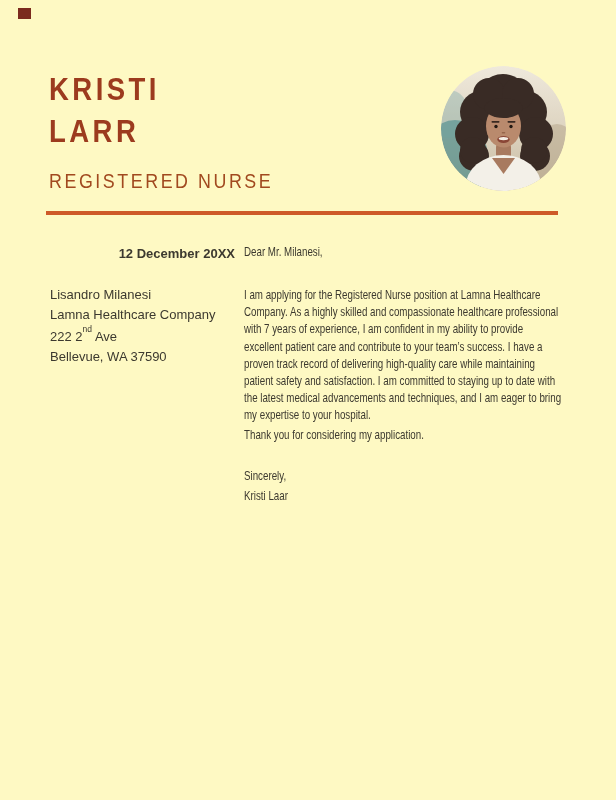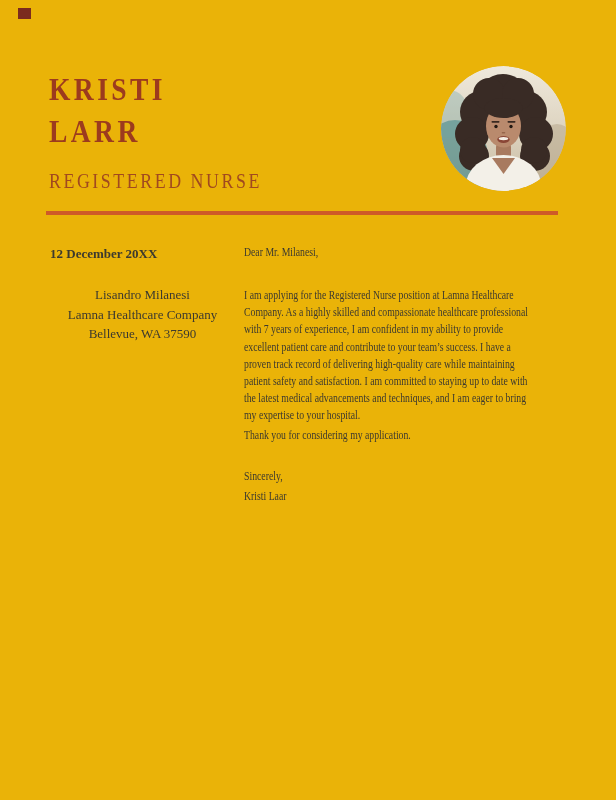--- a/index.html
+++ b/index.html
@@ -1,21 +1,21 @@
 <!DOCTYPE html>
 <html><head>
 <meta charset="utf-8">
 <style>
   html, body { margin: 0; padding: 0; background: #e8e8e8; }
   .page {
     position: relative;
     width: 616px; height: 800px;
-    background: #eab308;
+    background: #fef9c3;
     overflow: hidden;
-    font-family: Liberation Serif, serif;
+    font-family: Liberation Sans, sans-serif;
     color: #3C392F;
   }
   .accent-square {
     position: absolute; left: 18px; top: 8px;
     width: 13px; height: 11px;
     background: #7B2B1E;
   }
   .candidate-name {
     position: absolute; left: 49px; top: 68px;
     font-size: 32px; font-weight: 700;
@@ -41,22 +41,22 @@
     position: absolute; left: 441px; top: 66px;
     width: 125px; height: 125px;
     border-radius: 50%;
     overflow: hidden;
   }
   .col-left {
     position: absolute; left: 50px; top: 245px;
     width: 185px;
     font-size: 13px;
   }
-  .letter-date { font-weight: 700; line-height: 18px; white-space: nowrap; }
-  .recipient { margin-top: 22px; line-height: 19.7px; text-align: center; }
+  .letter-date { font-weight: 700; line-height: 18px; white-space: nowrap; text-align: right; }
+  .recipient { margin-top: 22px; line-height: 19.7px; }
   .recipient div { white-space: nowrap; }
   sup.ord { font-size: 8.5px; position: relative; top: -4px; letter-spacing: 0; }
   .col-right {
     position: absolute; left: 244px; top: 243px;
     width: 352px;
   }
   .condense {
     transform: scaleX(0.75); transform-origin: 0 0;
     width: 468px;
     font-size: 13px;
@@ -136,20 +136,21 @@
         <circle cx="93" cy="84" r="13" fill="#392B25"></circle>
       </g>
     </svg>
   </div>
 
   <div class="col-left">
     <div class="letter-date">12 December 20XX</div>
     <div class="recipient">
       <div>Lisandro Milanesi</div>
       <div>Lamna Healthcare Company</div>
+      <div><span>222 2</span><sup class="ord">nd</sup><span> Ave</span></div>
       <div>Bellevue, WA 37590</div>
     </div>
   </div>
 
   <div class="col-right">
     <div class="condense">
       <div class="salutation">Dear Mr. Milanesi,</div>
       <div class="letter-body">
         <div class="body-line">I am applying for the Registered Nurse position at Lamna Healthcare</div>
         <div class="body-line">Company. As a highly skilled and compassionate healthcare professional</div>

